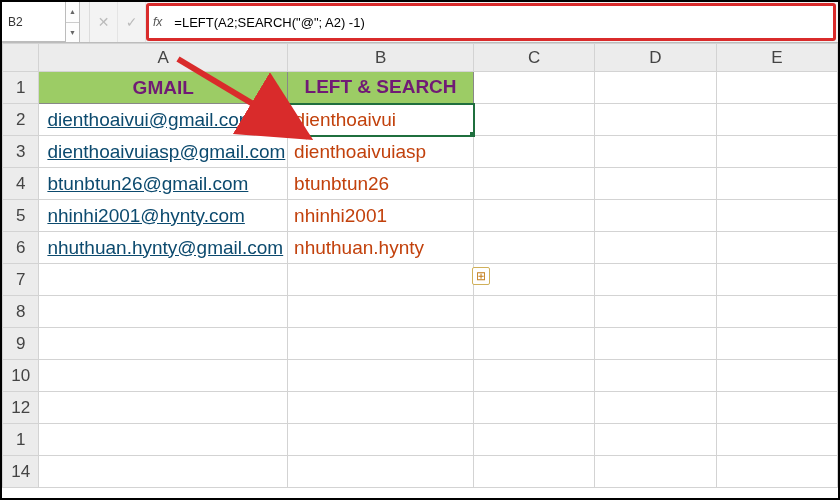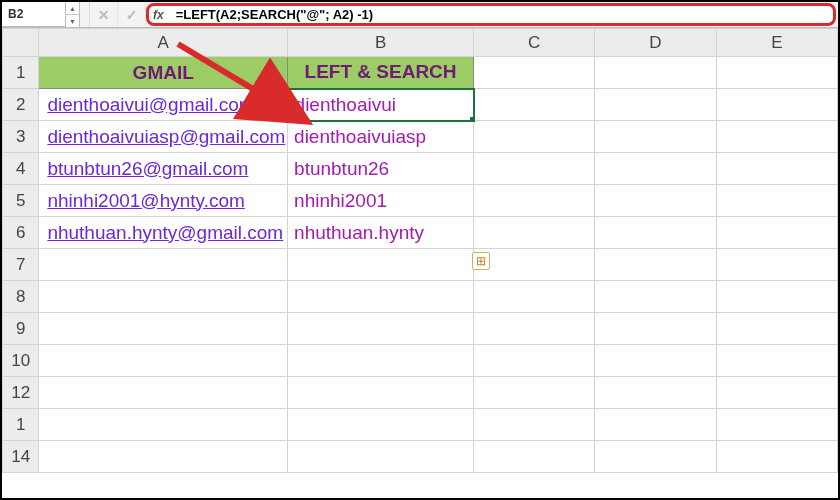--- a/index.html
+++ b/index.html
@@ -8,24 +8,23 @@
     background: #fff;
     width: 840px;
     height: 500px;
     overflow: hidden;
     position: relative;
     border: 2px solid #000;
   }
   .formula-bar {
     display: flex;
     align-items: stretch;
-    height: 26px;
+    height: 41px;
     border-bottom: 1px solid #bcbcbc;
     background: #f3f3f3;
-    font-weight: bold;
   }
   .name-box {
     width: 64px;
     background: #fff;
     border: 1px solid #bcbcbc;
     border-top: none;
     border-left: none;
     font-size: 12px;
     display: flex;
     align-items: center;
@@ -62,21 +61,21 @@
     color: #bbb;
     border-right: 1px solid #e4e4e4;
   }
   .fb-btn.check { color: #bbb; }
   .formula-area {
     display: flex;
     align-items: center;
     flex: 1;
     padding: 0 4px;
     border: 3px solid #d92b2b;
-    border-radius: 8px;
+    border-radius: 3px;
     background: #fff;
     margin: 1px 2px 1px 0;
   }
   .fx {
     font-style: italic;
     font-size: 12px;
     color: #555;
     margin-right: 12px;
   }
   .formula-text {
@@ -122,25 +121,25 @@
   .col-C, .col-D, .col-E { width: 120px; }
   .hdr-cell {
     background: #9ccc65 !important;
     text-align: center;
     font-weight: bold;
     color: #701a75;
     font-size: 20px;
     border: 1px solid #888 !important;
   }
   .email {
-    color: #6d28d9;
+    color: #0c4a6e;
     text-decoration: underline;
     padding-left: 8px;
   }
-  .result { padding-left: 6px; color: #a21caf; }
+  .result { padding-left: 6px; color: #c2410c; }
   .active-cell {
     position: relative;
     border: 2px solid #1f6f3e !important;
   }
   .fill-handle {
     position: absolute;
     right: -4px; bottom: -4px;
     width: 7px; height: 7px;
     background: #1f6f3e;
   }

